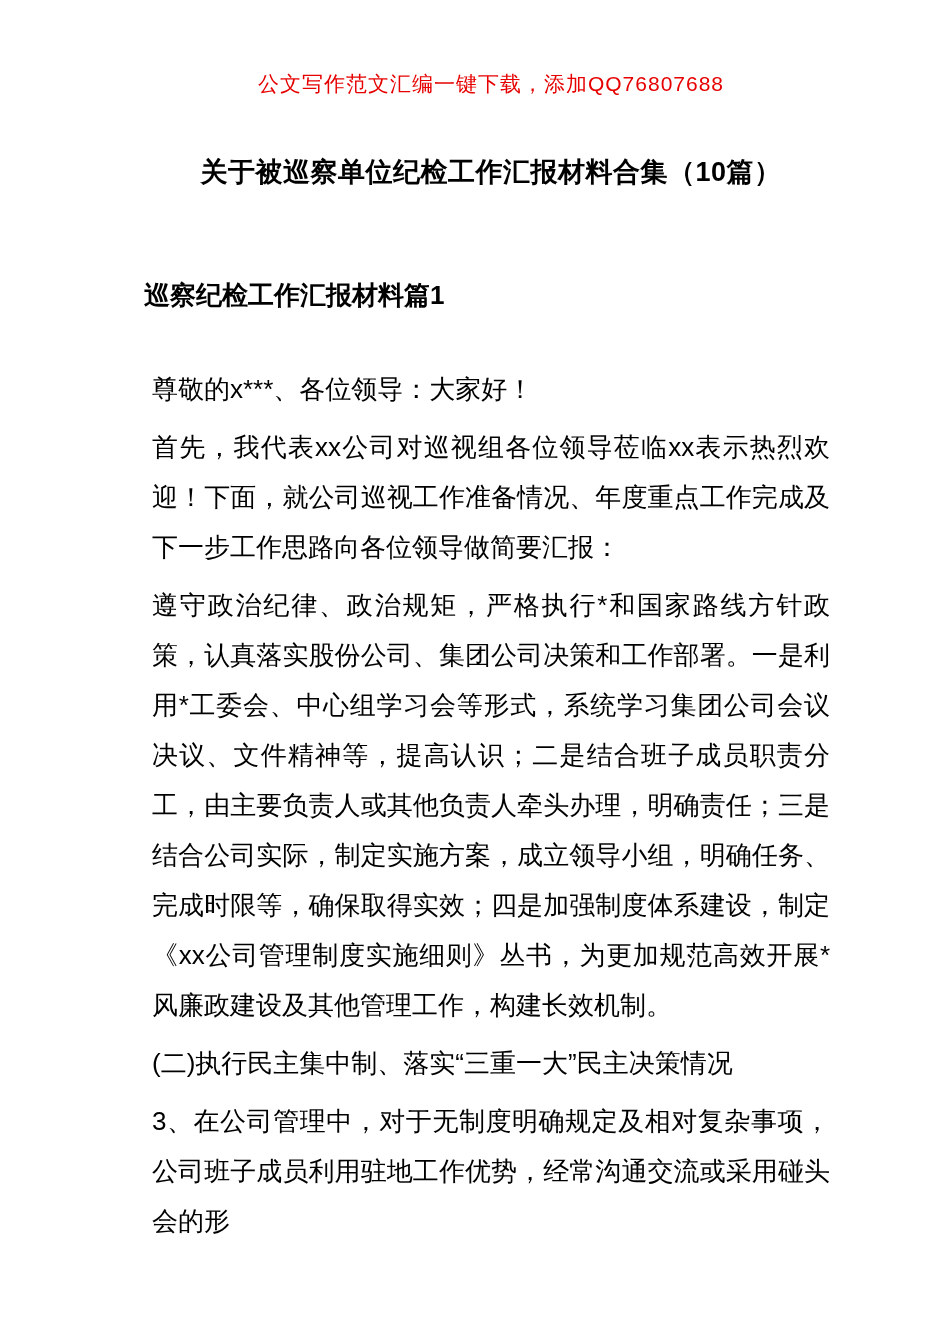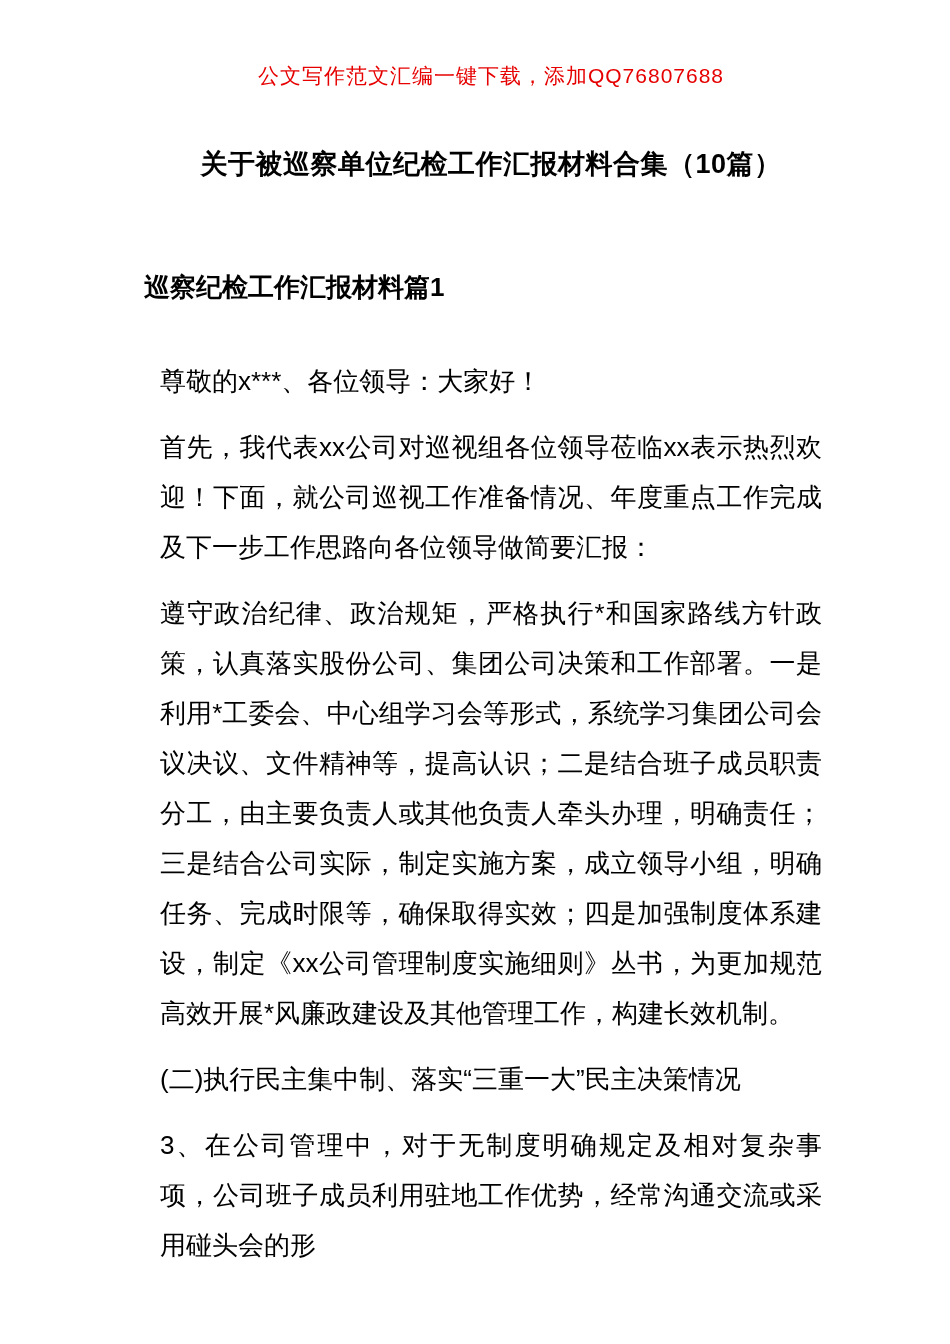--- a/index.html
+++ b/index.html
@@ -11,21 +11,21 @@
     width: 950px;
     height: 1344px;
     font-family: "Liberation Sans", "DejaVu Sans", sans-serif;
     color: #000000;
     overflow: hidden;
   }
   .page {
     box-sizing: border-box;
     width: 950px;
     height: 1344px;
-    padding: 0 112px 0 144px;
+    padding: 8px 112px 0 144px;
   }
   .promo {
     margin: 0;
     padding-top: 62px;
     text-align: center;
     font-size: 21px;
     letter-spacing: 1px;
   }
   .doc-title {
     margin: 56px 0 0 0;
@@ -37,21 +37,21 @@
   .section-heading {
     margin: 80px 0 0 0;
     font-size: 26px;
     line-height: 50px;
     font-weight: bold;
   }
   .body-text {
     margin-top: 44px;
   }
   .para {
-    margin: 16px;
+    margin: 8px;
     font-size: 26px;
     line-height: 50px;
     text-align: justify;
     word-break: break-all;
   }
 </style>
 </head>
 <body>
 
 <div class="page">

